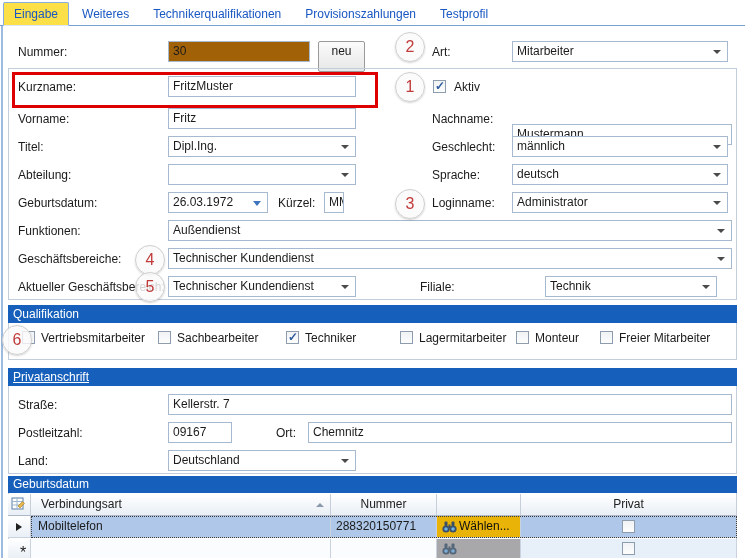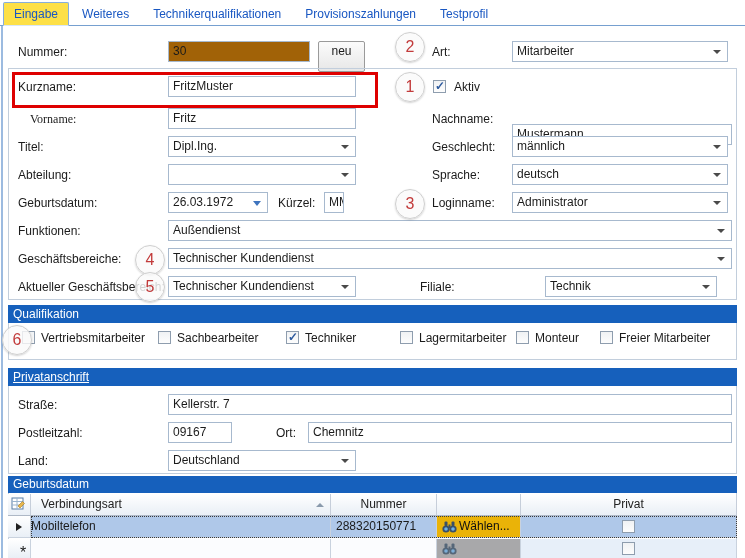--- a/index.html
+++ b/index.html
@@ -75,21 +75,21 @@
 
 <div class="redrect" style="left:12px;top:72px;width:360px;height:30px;"></div>
 <span class="lbl" style="left:18px;top:80px;">Kurzname:</span>
 <div class="inp" style="left:168px;top:76px;width:188px;">FritzMuster</div>
 <div class="ann" style="left:395px;top:72px;">1</div>
 <div class="cb" style="left:433px;top:80px;">
   <span class="mark">✓</span>
 </div>
 <span class="lbl" style="left:454px;top:80px;">Aktiv</span>
 
-<span class="lbl" style="left:30px;top:112px;font-family:Liberation Serif, serif;">Vorname:</span>
+<span class="lbl" style="left:18px;top:112px;">Vorname:</span>
 <div class="inp" style="left:168px;top:108px;width:188px;">Fritz</div>
 <span class="lbl" style="left:432px;top:112px;">Nachname:</span>
 <div class="inp" style="left:512px;top:124px;width:220px;">Mustermann</div>
 
 <span class="lbl" style="left:18px;top:140px;">Titel:</span>
 <div class="inp" style="left:168px;top:136px;width:188px;">
   <span>Dipl.Ing.</span>
   <span class="dd"></span>
 </div>
 <span class="lbl" style="left:432px;top:140px;">Geschlecht:</span>
@@ -222,21 +222,21 @@
   <span>Nummer</span>
 </div>
 <div class="gh" style="left:437px;top:494px;width:84px;"></div>
 <div class="gh ctr" style="left:521px;top:494px;width:216px;">
   <span>Privat</span>
 </div>
 
 <div class="gc" style="left:8px;top:516px;width:23px;background:linear-gradient(#FFFFFF,#E9EFF6);">
   <span class="tri-right"></span>
 </div>
-<div class="gc sel" style="left:31px;top:516px;width:300px;">Mobiltelefon</div>
+<div class="gc sel" style="left:31px;top:516px;width:300px;padding-left:7px;">Mobiltelefon</div>
 <div class="gc sel" style="left:331px;top:516px;width:106px;padding-left:5px;">288320150771</div>
 <div class="gc gray" style="left:437px;top:516px;width:84px;">
   <svg width="15" height="12" viewBox="0 0 15 12" style="margin:5px 2px 0 5px;vertical-align:top;">
     <rect x="2.5" y="0.5" width="3" height="4.5" rx="1" fill="#3A5068"></rect>
     <rect x="9.5" y="0.5" width="3" height="4.5" rx="1" fill="#3A5068"></rect>
     <rect x="6.5" y="3.5" width="2" height="3.5" fill="#3A5068"></rect>
     <circle cx="4" cy="8" r="3.6" fill="#3A5068"></circle>
     <circle cx="11" cy="8" r="3.6" fill="#3A5068"></circle>
     <circle cx="4" cy="8" r="1.8" fill="#6FB1E8"></circle>
     <circle cx="11" cy="8" r="1.8" fill="#6FB1E8"></circle>

